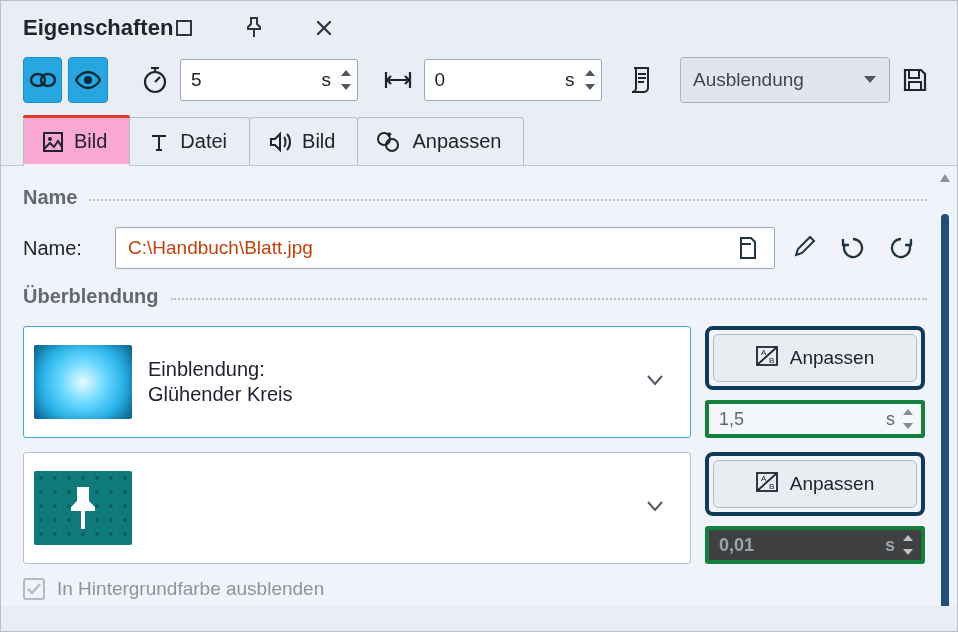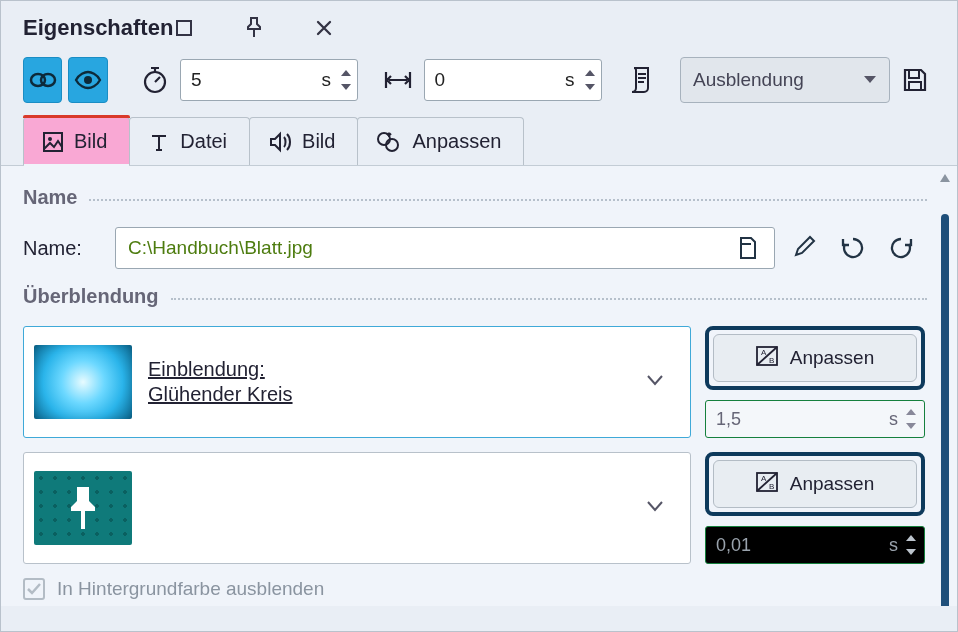--- a/index.html
+++ b/index.html
@@ -107,37 +107,36 @@
   }
   .section-head .dots { flex:1; height:1px; border-top:2px dotted #b6c0cb; margin-top:4px; }
 
   .row { display:flex; align-items:center; gap:12px; margin-bottom:16px; }
   .label { font-size:20px; color:#223; min-width:80px; }
 
   .fileinput {
     flex:1; display:flex; align-items:center;
     background:#fff; border:1px solid #9aa7b2; border-radius:3px;
     height:42px; padding:0 8px 0 12px;
-    font-size:19px; color:#4d7c0f;
+    font-size:19px; color:#c2410c;
     max-width: 660px;
   }
   .fileinput .value { flex:1; }
   .minibtn { width:36px; height:36px; display:flex; align-items:center; justify-content:center; cursor:pointer; color:#234; }
 
   
   .blendrow { display:flex; align-items:stretch; gap:14px; margin-bottom:14px; }
   .blendcard {
     flex:1; min-height:90px;
     background:#fff; border:1px solid #3fa9d8;
     border-radius:3px;
     display:flex; align-items:center; gap:16px;
     padding: 8px 27px 8px 10px;
     cursor:pointer;
     max-width: 668px;
-    text-decoration: underline;
   }
   .blendcard.secondary { border-color:#b8c1ca; }
   .thumb {
     width:98px; height:74px; border-radius:2px;
     display:flex; align-items:center; justify-content:center;
     flex-shrink:0;
   }
   .thumb.glow {
     background: radial-gradient(circle at 50% 50%, #e7fbff 0%, #6cd8ff 35%, #2ab4ea 65%, #0a668e 100%);
     box-shadow: inset 0 0 10px rgba(0,0,0,0.15);
@@ -152,26 +151,26 @@
 
   .blendright { width:220px; display:flex; flex-direction:column; gap:10px; position:relative; }
   .adjustbtn {
     display:flex; align-items:center; justify-content:center; gap:12px;
     background:#e8edf2; border:1px solid #b3bcc5; border-radius:6px;
     height:48px; font-size:19px; color:#223; cursor:pointer;
   }
   .adjustwrap { border:4px solid #0e3a5c; border-radius:8px; padding:4px; background:#f0f4fa; }
   .durfield {
     display:flex; align-items:center;
-    background:#f4f7fa; border:1px solid #15803d; border-radius:3px;
+    background:#f4f7fa; border:4px solid #15803d; border-radius:3px;
     height:38px; padding:0 6px 0 10px; color:#667; font-size:18px;
   }
   .durfield .value { flex:1; }
   .durfield .unit { margin-right:6px; }
-  .durfield.disabled { color:#9aa3ad; background:#000000; }
+  .durfield.disabled { color:#9aa3ad; background:#404040;font-weight:bold; }
 
   .checkbox-row { display:flex; align-items:center; gap:12px; color:#8a94a0; font-size:19px; margin-top:10px; }
   .fakecheck { width:22px; height:22px; border:2px solid #b3bcc5; border-radius:3px; display:flex; align-items:center; justify-content:center; }
 </style>
 </head>
 <body>
 
 <div class="titlebar">
   <div class="title">Eigenschaften</div>
   <div class="winbtns">

